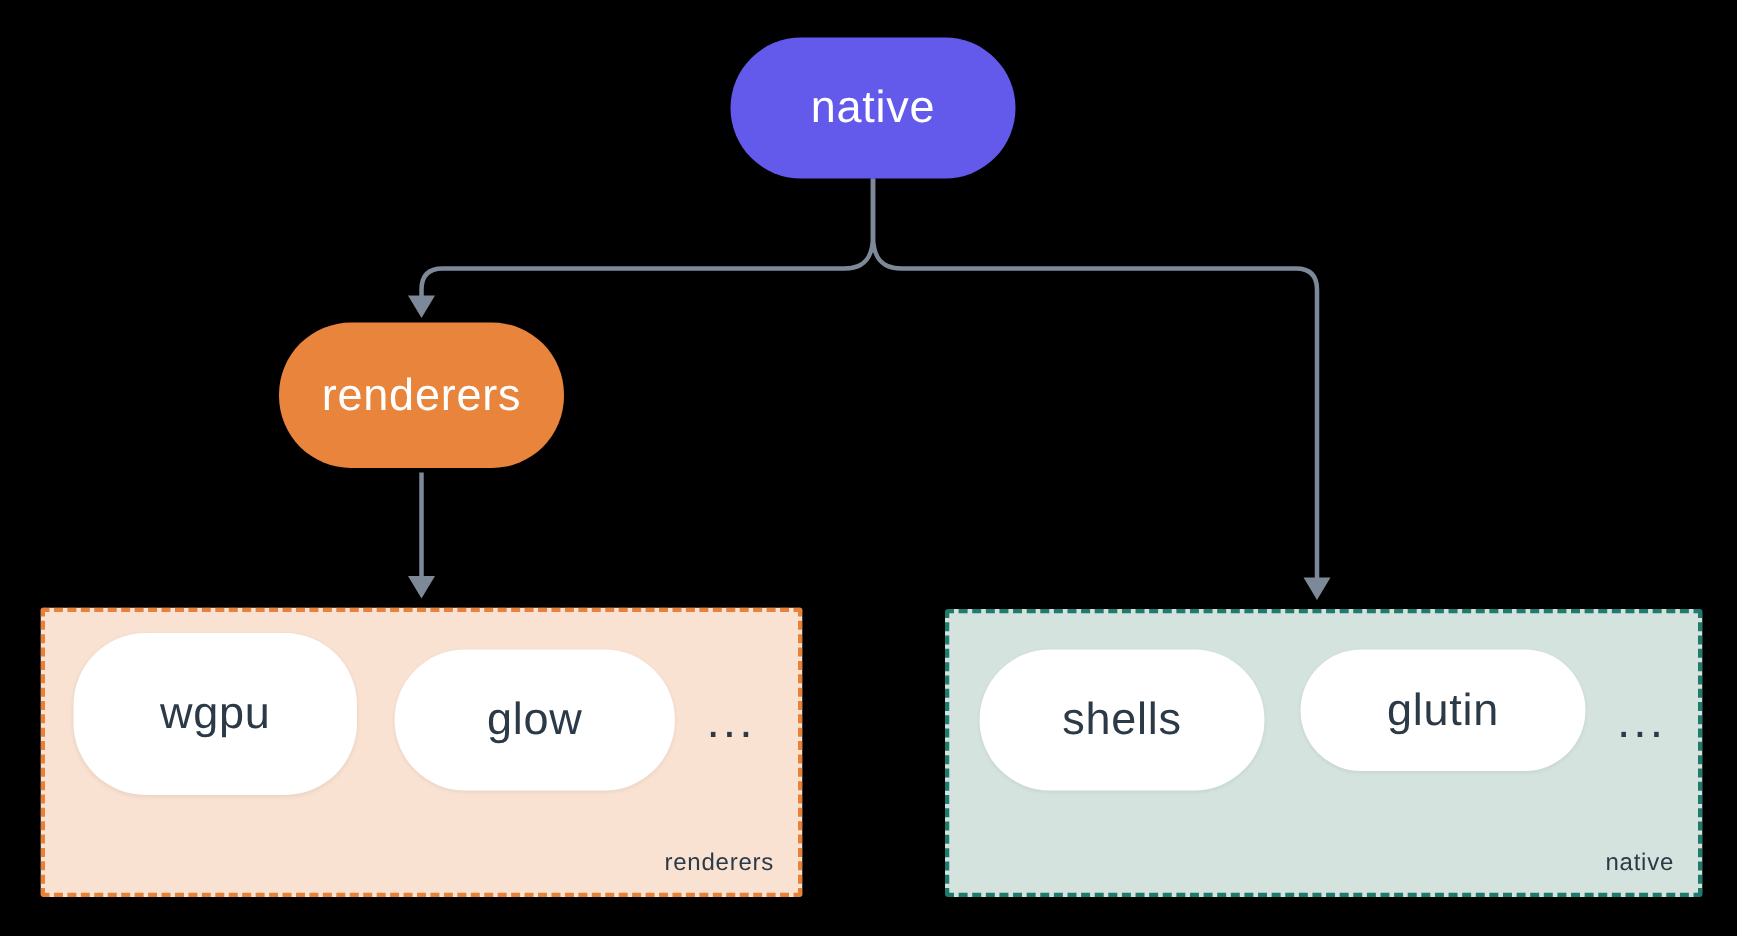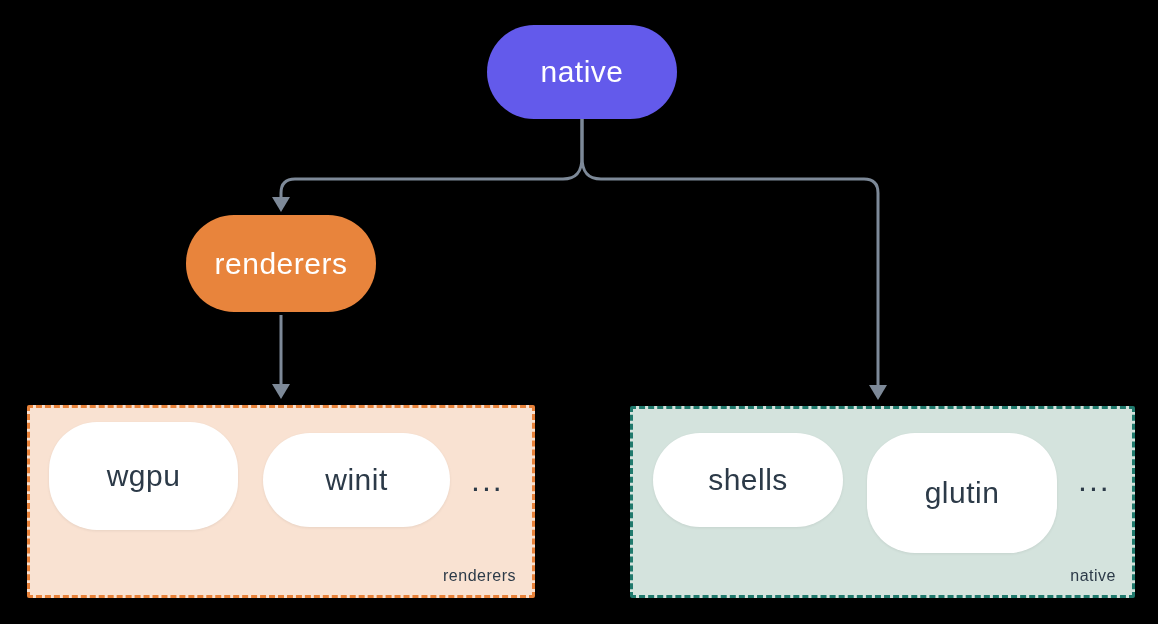--- a/index.html
+++ b/index.html
@@ -39,21 +39,21 @@
     border:3px dashed var(--shells-border,#207A6D);
   }
   .item{
     background:#ffffff;
     color:var(--item-text,#2C3A48);
     box-shadow:0 1px 3px rgba(0,0,0,0.07);
   }
   #item-wgpu{left:19px;top:14px;width:189px;height:108px;}
   #item-glow{left:233px;top:25px;width:187px;height:94px;}
   #item-winit{left:20px;top:24px;width:190px;height:94px;}
-  #item-glutin{left:234px;top:24px;width:190px;height:120px;}
+  #item-glutin{left:234px;top:24px;width:190px;height:81px;}
   .ellipsis{
     position:absolute;top:25px;height:94px;
     display:flex;align-items:center;
     font-size:32px;
     color:var(--item-text,#2C3A48);
     letter-spacing:2px;
   }
   #ellipsis-renderers{left:441px;}
   #ellipsis-shells{left:445px;top:24px;}
   .group-label{
@@ -86,21 +86,21 @@
 
   <div class="pill node" id="node-graphics">
     <span>renderers</span>
   </div>
 
   <div class="group" id="group-renderers">
     <div class="pill item" id="item-wgpu">
       <span>wgpu</span>
     </div>
     <div class="pill item" id="item-glow">
-      <span>winit</span>
+      <span>glow</span>
     </div>
     <span class="ellipsis" id="ellipsis-renderers">...</span>
     <span class="group-label">renderers</span>
   </div>
 
   <div class="group" id="group-shells">
     <div class="pill item" id="item-winit">
       <span>shells</span>
     </div>
     <div class="pill item" id="item-glutin">

